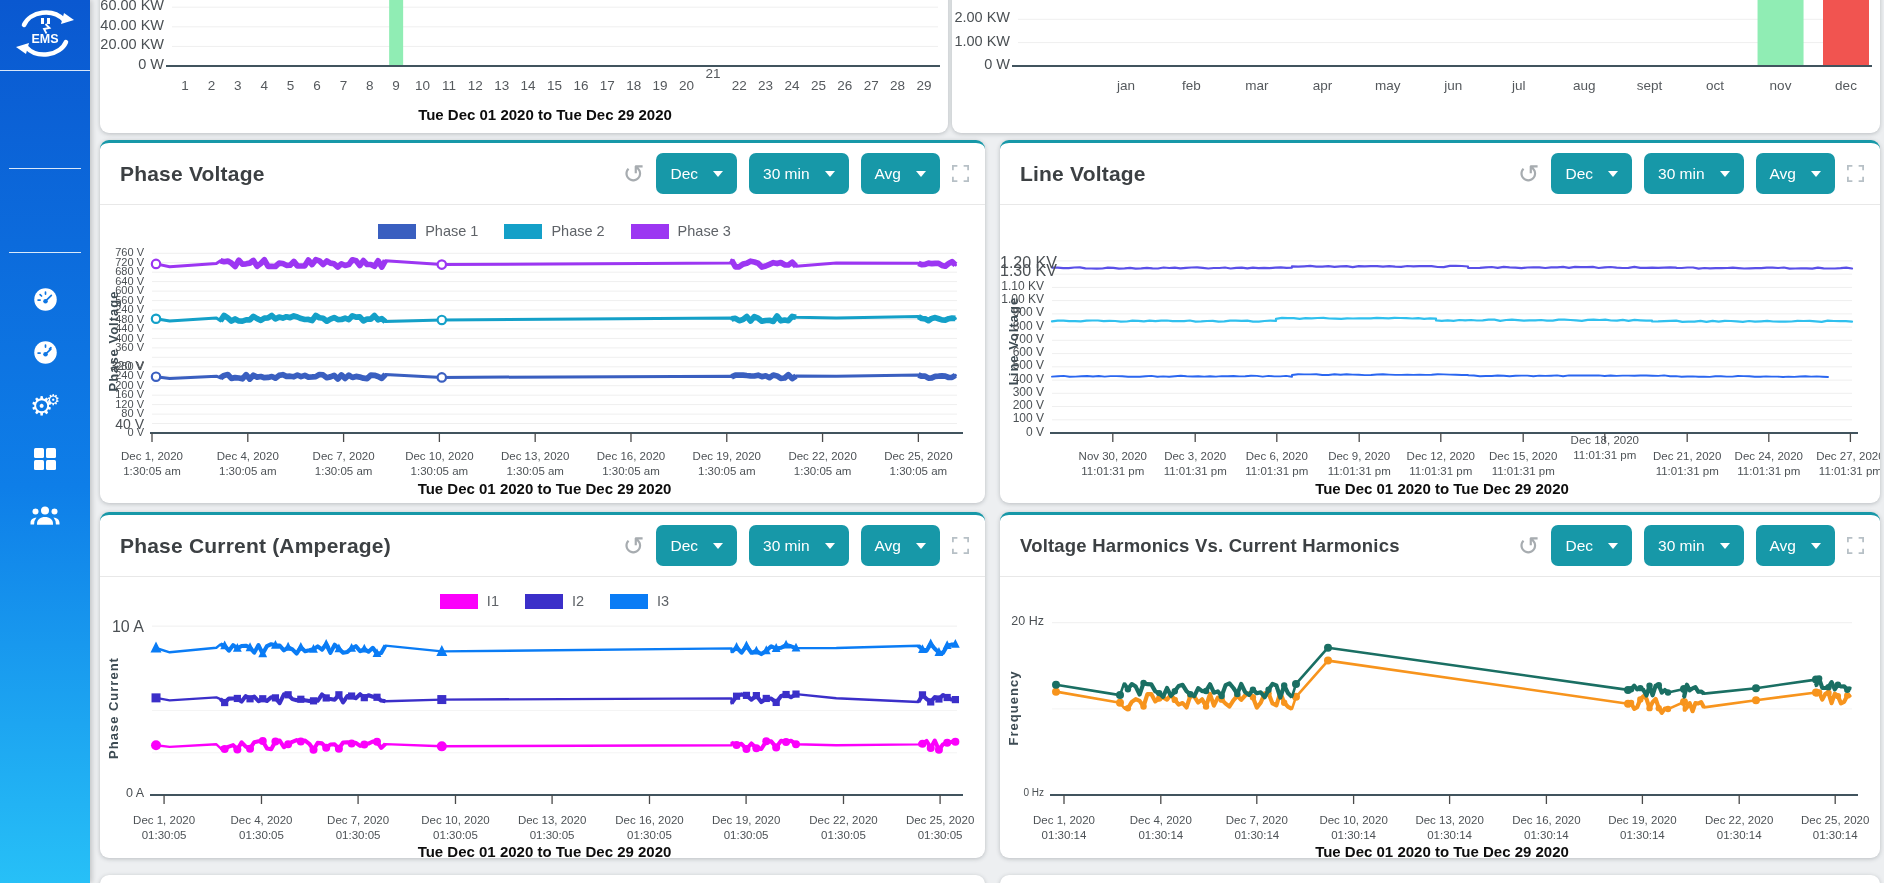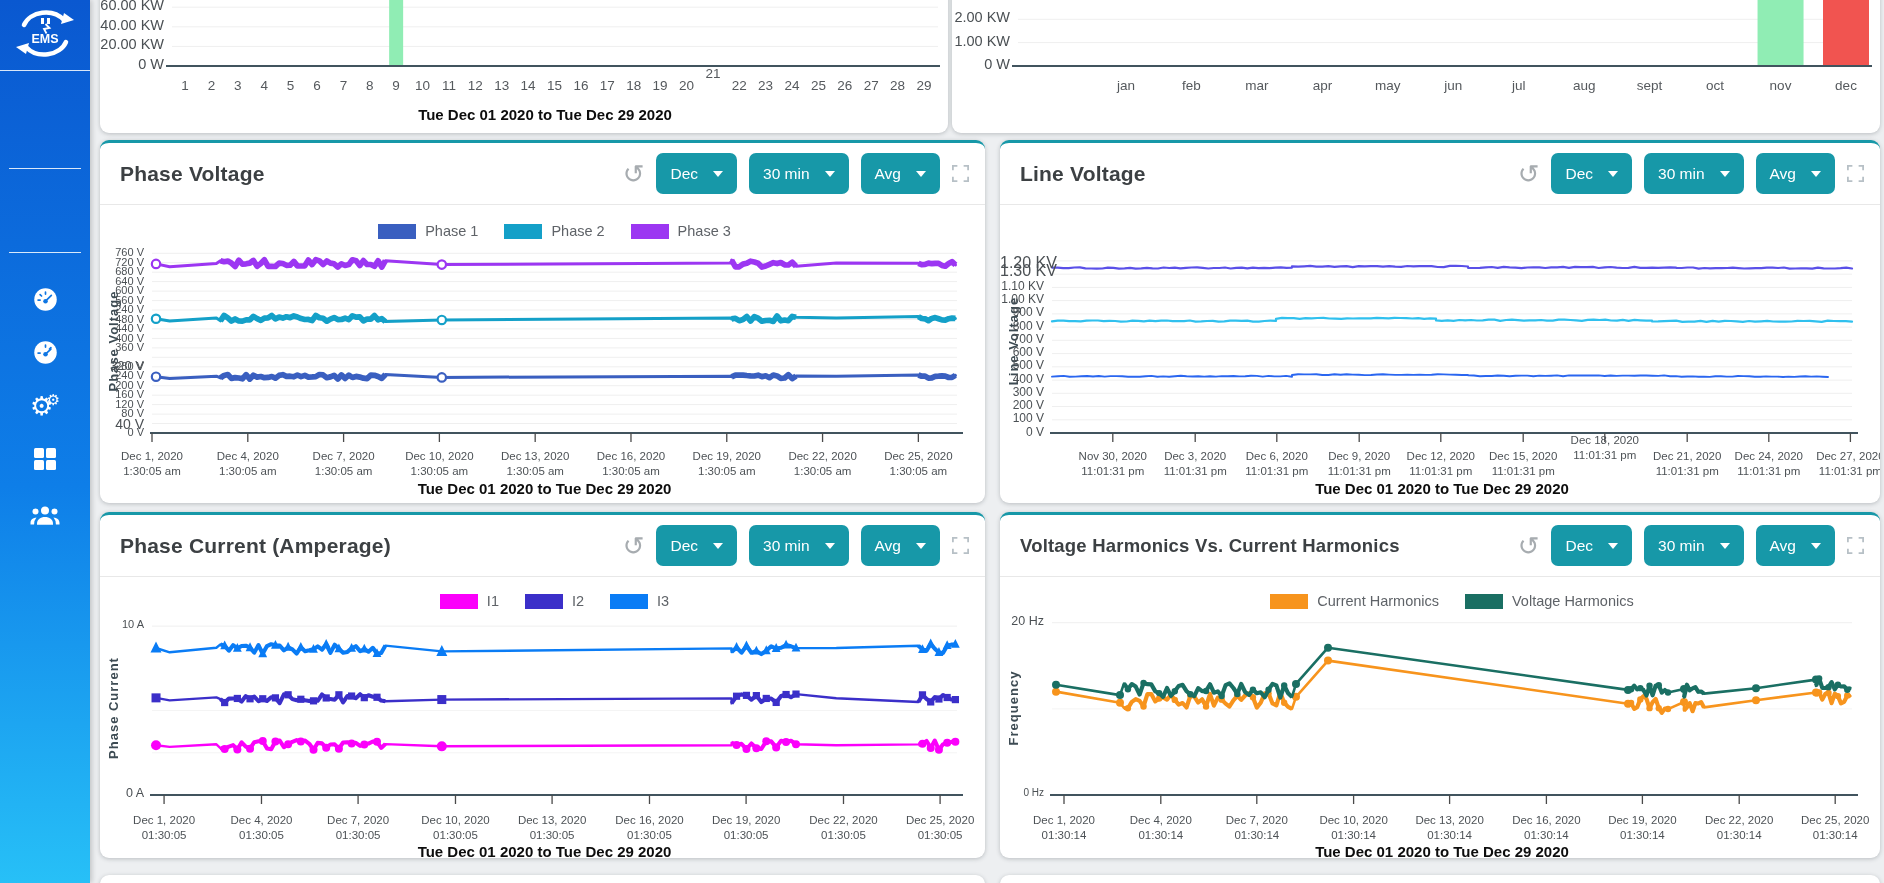--- a/index.html
+++ b/index.html
@@ -585,21 +585,21 @@
         <path d="M686.0923076923077 124.7243178497132L681.6923076923077 133.5243178497132L690.4923076923077 133.5243178497132Z" fill="#0a7cf5"></path>
         <path d="M696 127.70537642603833L691.6 136.50537642603834L700.4 136.50537642603834Z" fill="#0a7cf5"></path>
         <path d="M822.4744444444444 129.13289332911734L818.0744444444445 137.93289332911735L826.8744444444444 137.93289332911735Z" fill="#0a7cf5"></path>
         <path d="M830.7033333333333 123.49339806673669L826.3033333333333 132.2933980667367L835.1033333333332 132.2933980667367Z" fill="#0a7cf5"></path>
         <path d="M838.9322222222222 132.1001852082143L834.5322222222222 140.9001852082143L843.3322222222222 140.9001852082143Z" fill="#0a7cf5"></path>
         <path d="M847.161111111111 125.30631438442373L842.7611111111111 134.10631438442374L851.561111111111 134.10631438442374Z" fill="#0a7cf5"></path>
         <path d="M855.39 124.06379472100477L850.99 132.86379472100478L859.79 132.86379472100478Z" fill="#0a7cf5"></path>
         <path d="M56.025 126.52912621359226L50.525 137.52912621359226L61.525 137.52912621359226Z" fill="#0a7cf5"></path>
         <path d="M341.8 129.90776699029126L336.3 140.90776699029126L347.3 140.90776699029126Z" fill="#0a7cf5"></path>
       </svg>
-      <div class="ytick" style="top:103.3px;width:44px;font-size:11px">10 A</div>
+      <div class="ytick" style="top:103.3px;width:44px;font-size:16px">10 A</div>
       <div class="ytick" style="top:272.3px;width:44px;font-size:12.5px">0 A</div>
       <div class="xtick" style="left:9.1px;top:298px">
         <div>Dec 1, 2020</div>
         <div>01:30:05</div>
       </div>
       <div class="xtick" style="left:106.5px;top:298px">
         <div>Dec 4, 2020</div>
         <div>01:30:05</div>
       </div>
       <div class="xtick" style="left:203.1px;top:298px">
@@ -648,30 +648,20 @@
           <button class="sel">
             <span>Avg</span>
             <span class="caret"></span>
           </button>
           <span class="expand">
             <svg width="17" height="17" viewBox="0 0 19 19">
               <path d="M1 6V1h5M13 1h5v5M18 13v5h-5M6 18H1v-5" fill="none" stroke="#b7c0c6" stroke-width="2"></path>
             </svg>
           </span>
         </div>
-      </div>
-      <div class="legend" style="top:78px;left:52px;width:800px">
-        <span class="litem">
-          <span class="swatch" style="background:#f7941d"></span>
-          <span class="llab">Current Harmonics</span>
-        </span>
-        <span class="litem">
-          <span class="swatch" style="background:#1a6f63"></span>
-          <span class="llab">Voltage Harmonics</span>
-        </span>
       </div>
       <div class="ylab" style="left:6px;top:280px;width:174px">Frequency</div>
       <svg class="chart" width="880" height="346">
         <line x1="52" x2="852" y1="107.7" y2="107.7" stroke="#efefef" stroke-width="1"></line>
         <line x1="52" x2="852" y1="193.9" y2="193.9" stroke="#f4f4f4" stroke-width="1"></line>
         <line x1="50" x2="858" y1="280" y2="280" stroke="#41545e" stroke-width="2"></line>
         <line x1="64" x2="64" y1="280" y2="289" stroke="#4a4a4a" stroke-width="1.3"></line>
         <line x1="160.8" x2="160.8" y1="280" y2="289" stroke="#4a4a4a" stroke-width="1.3"></line>
         <line x1="256.8" x2="256.8" y1="280" y2="289" stroke="#4a4a4a" stroke-width="1.3"></line>
         <line x1="353.6" x2="353.6" y1="280" y2="289" stroke="#4a4a4a" stroke-width="1.3"></line>

